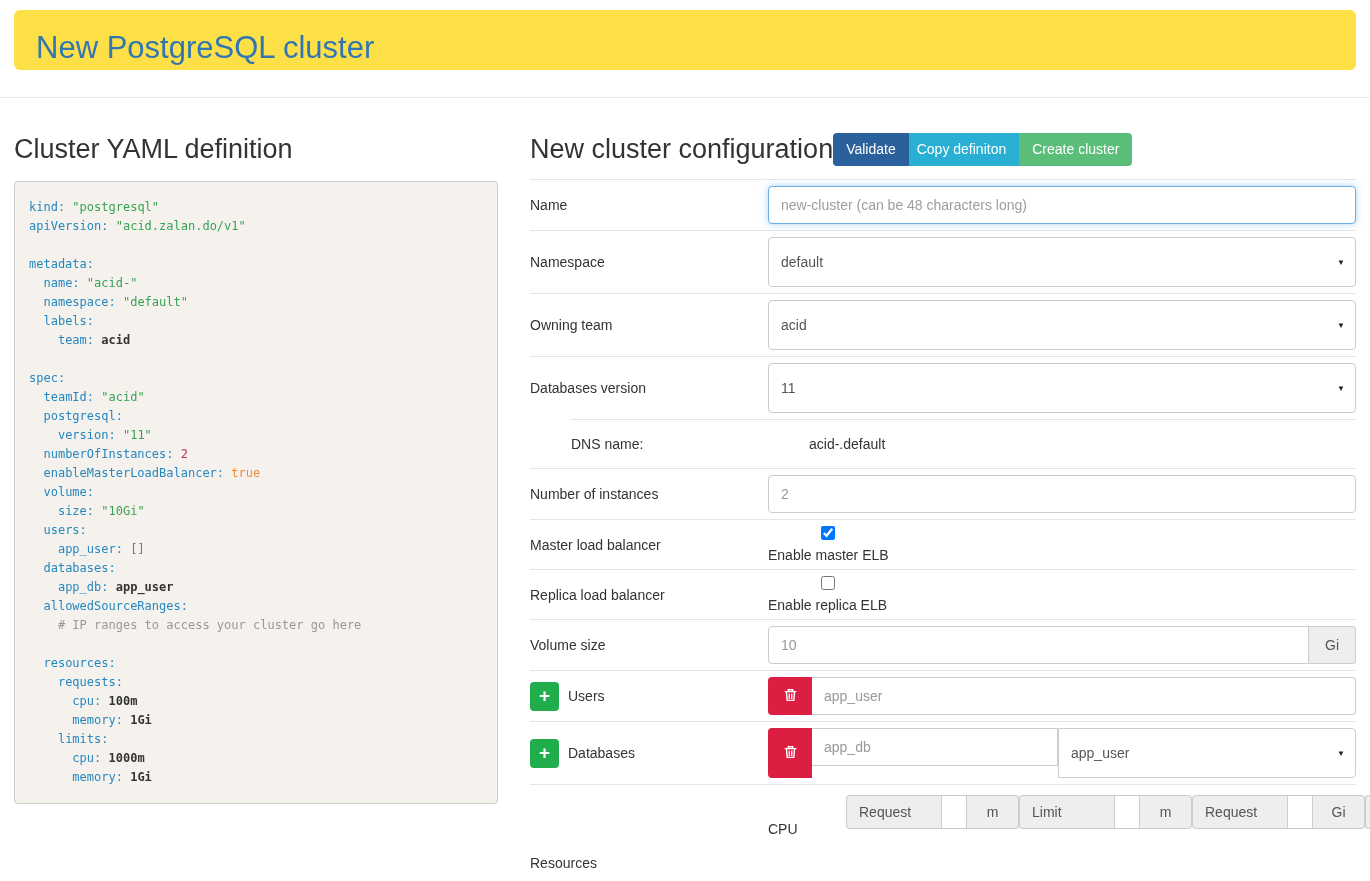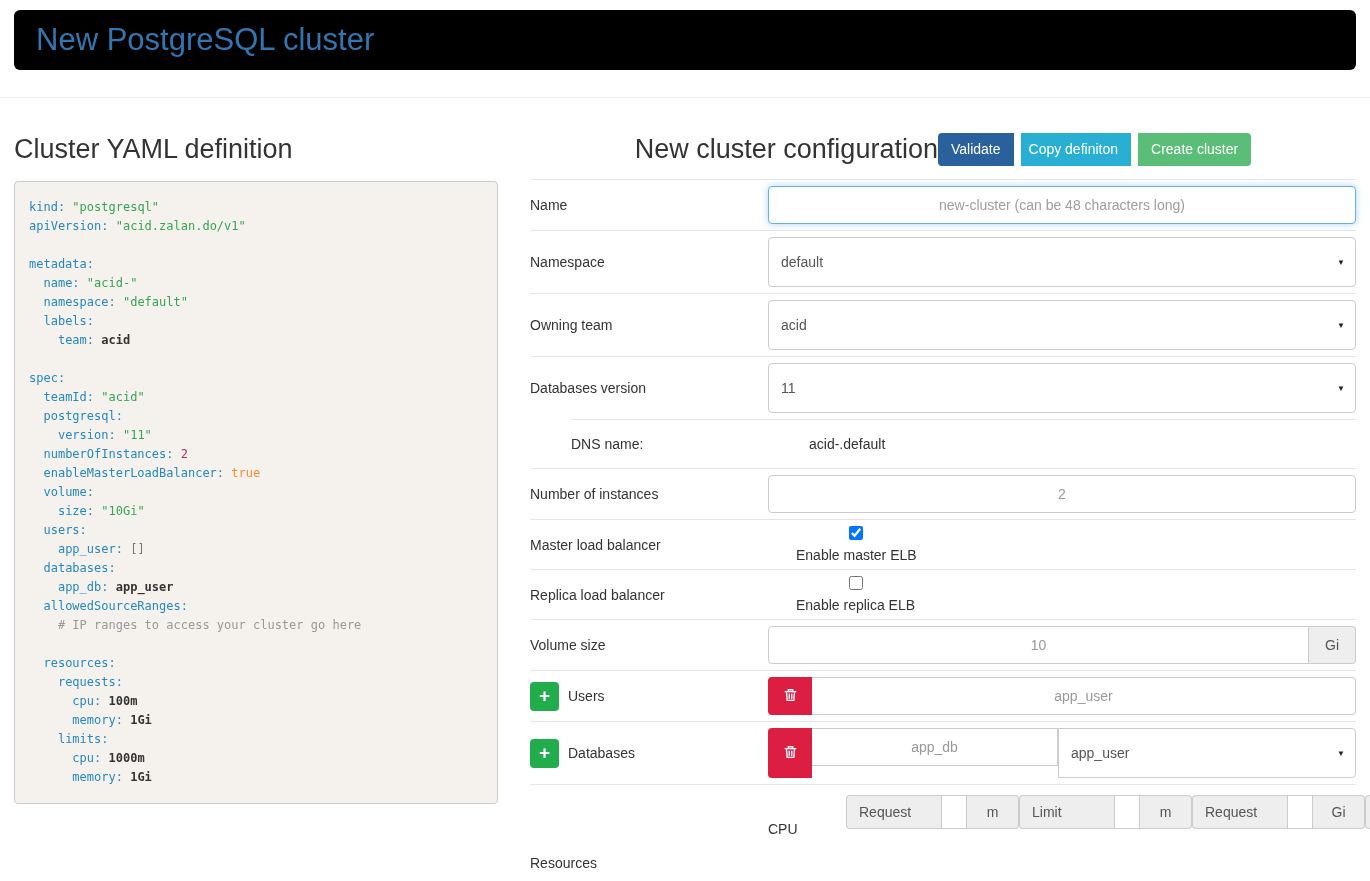--- a/index.html
+++ b/index.html
@@ -4,22 +4,22 @@
 <style>
   * { box-sizing: border-box; }
   html,body { margin:0; padding:0; background:#fff; }
   body {
     width:1370px; height:881px; overflow:hidden;
     font-family:"Liberation Sans", sans-serif; color:#333; font-size:14px;
   }
 
   
   .page-header-box {
-    margin:10px 14px 0 14px; background:#000000; border-radius:6px;
-    padding:4px 22px; height:60px; display:flex; align-items:center;
+    margin:10px 14px 0 14px; background:#fde047; border-radius:6px;
+    padding:4px 22px; height:60px; display:flex; align-items:flex-end;
   }
   .page-title { color:#3276b1; font-size:31px; font-weight:400; margin:0; }
   .top-rule { border:none; border-top:1px solid #ececec; margin:27px 0 0 0; }
 
   
   .content { display:flex; padding:0 14px; align-items:flex-start; }
   .left-col  { width:484px; flex:none; }
   .right-col { flex:1; margin-left:32px; min-width:0; }
   h2.section-heading { font-size:27px; font-weight:400; color:#333; margin:34px 0 0 0; line-height:34px; }
 
@@ -33,42 +33,41 @@
   .tok-k { color:#2487bf; }
   .tok-s { color:#38a353; }
   .tok-n { color:#b02e68; }
   .tok-b { color:#f08d34; }
   .tok-c { color:#999; }
   .tok-v { color:#333; font-weight:bold; }
   .tok-p { color:#777; }
   .tok-t { color:#333; }
 
   
-  .config-header { display:flex; justify-content:center; align-items:flex-end; margin-bottom:13px; }
-  .btn-group { display:flex; gap:7px; }
+  .config-header { display:flex; justify-content:flex-start; align-items:flex-end; margin-bottom:13px; }
+  .btn-group { display:flex; gap:0; }
   .btn {
     border:none; color:#fff; font-size:14px; padding:8px 13px; cursor:pointer;
     font-family:"Liberation Sans", sans-serif; line-height:17px;
   }
   .btn-validate { background:#2a609c; border-radius:4px 0 0 4px; }
   .btn-copy     { background:#29afd4; border-radius:0;padding-left:8px; }
   .btn-create   { background:#5abe78; border-radius:0 4px 4px 0; }
 
   
   .form-row { display:flex; align-items:center; border-top:1px solid #e5e5e5; padding:6px 0; min-height:51px; }
   .form-row.slim { min-height:36px; padding:16px 0;margin-left:41px; }
-  .form-row.check { min-height:44px;gap:28px; }
+  .form-row.check { min-height:44px; }
   .row-label { width:238px; flex:none; color:#333; font-size:14px; }
   .row-control { flex:1; display:flex; align-items:center; min-width:0; }
 
   .text-input {
     width:100%; height:38px; border:1px solid #ccc; border-radius:4px;
     padding:6px 12px; font-size:14px; color:#999; outline:none; background:#fff;
     font-family:"Liberation Sans", sans-serif;
-    text-align:center;
   }
   .text-input::placeholder { color:#9d9d9d; opacity:1; }
   .focused { border-color:#66afe9; box-shadow:0 0 7px rgba(102,175,233,.55); }
 
   .select-wrap { position:relative; flex:1; min-width:0; }
   .form-select {
     -webkit-appearance:none; appearance:none; width:100%; height:50px;
     border:1px solid #ccc; border-radius:4px; background:#fff; color:#555;
     font-size:14px; padding:6px 26px 6px 12px; outline:none;
     font-family:"Liberation Sans", sans-serif;

